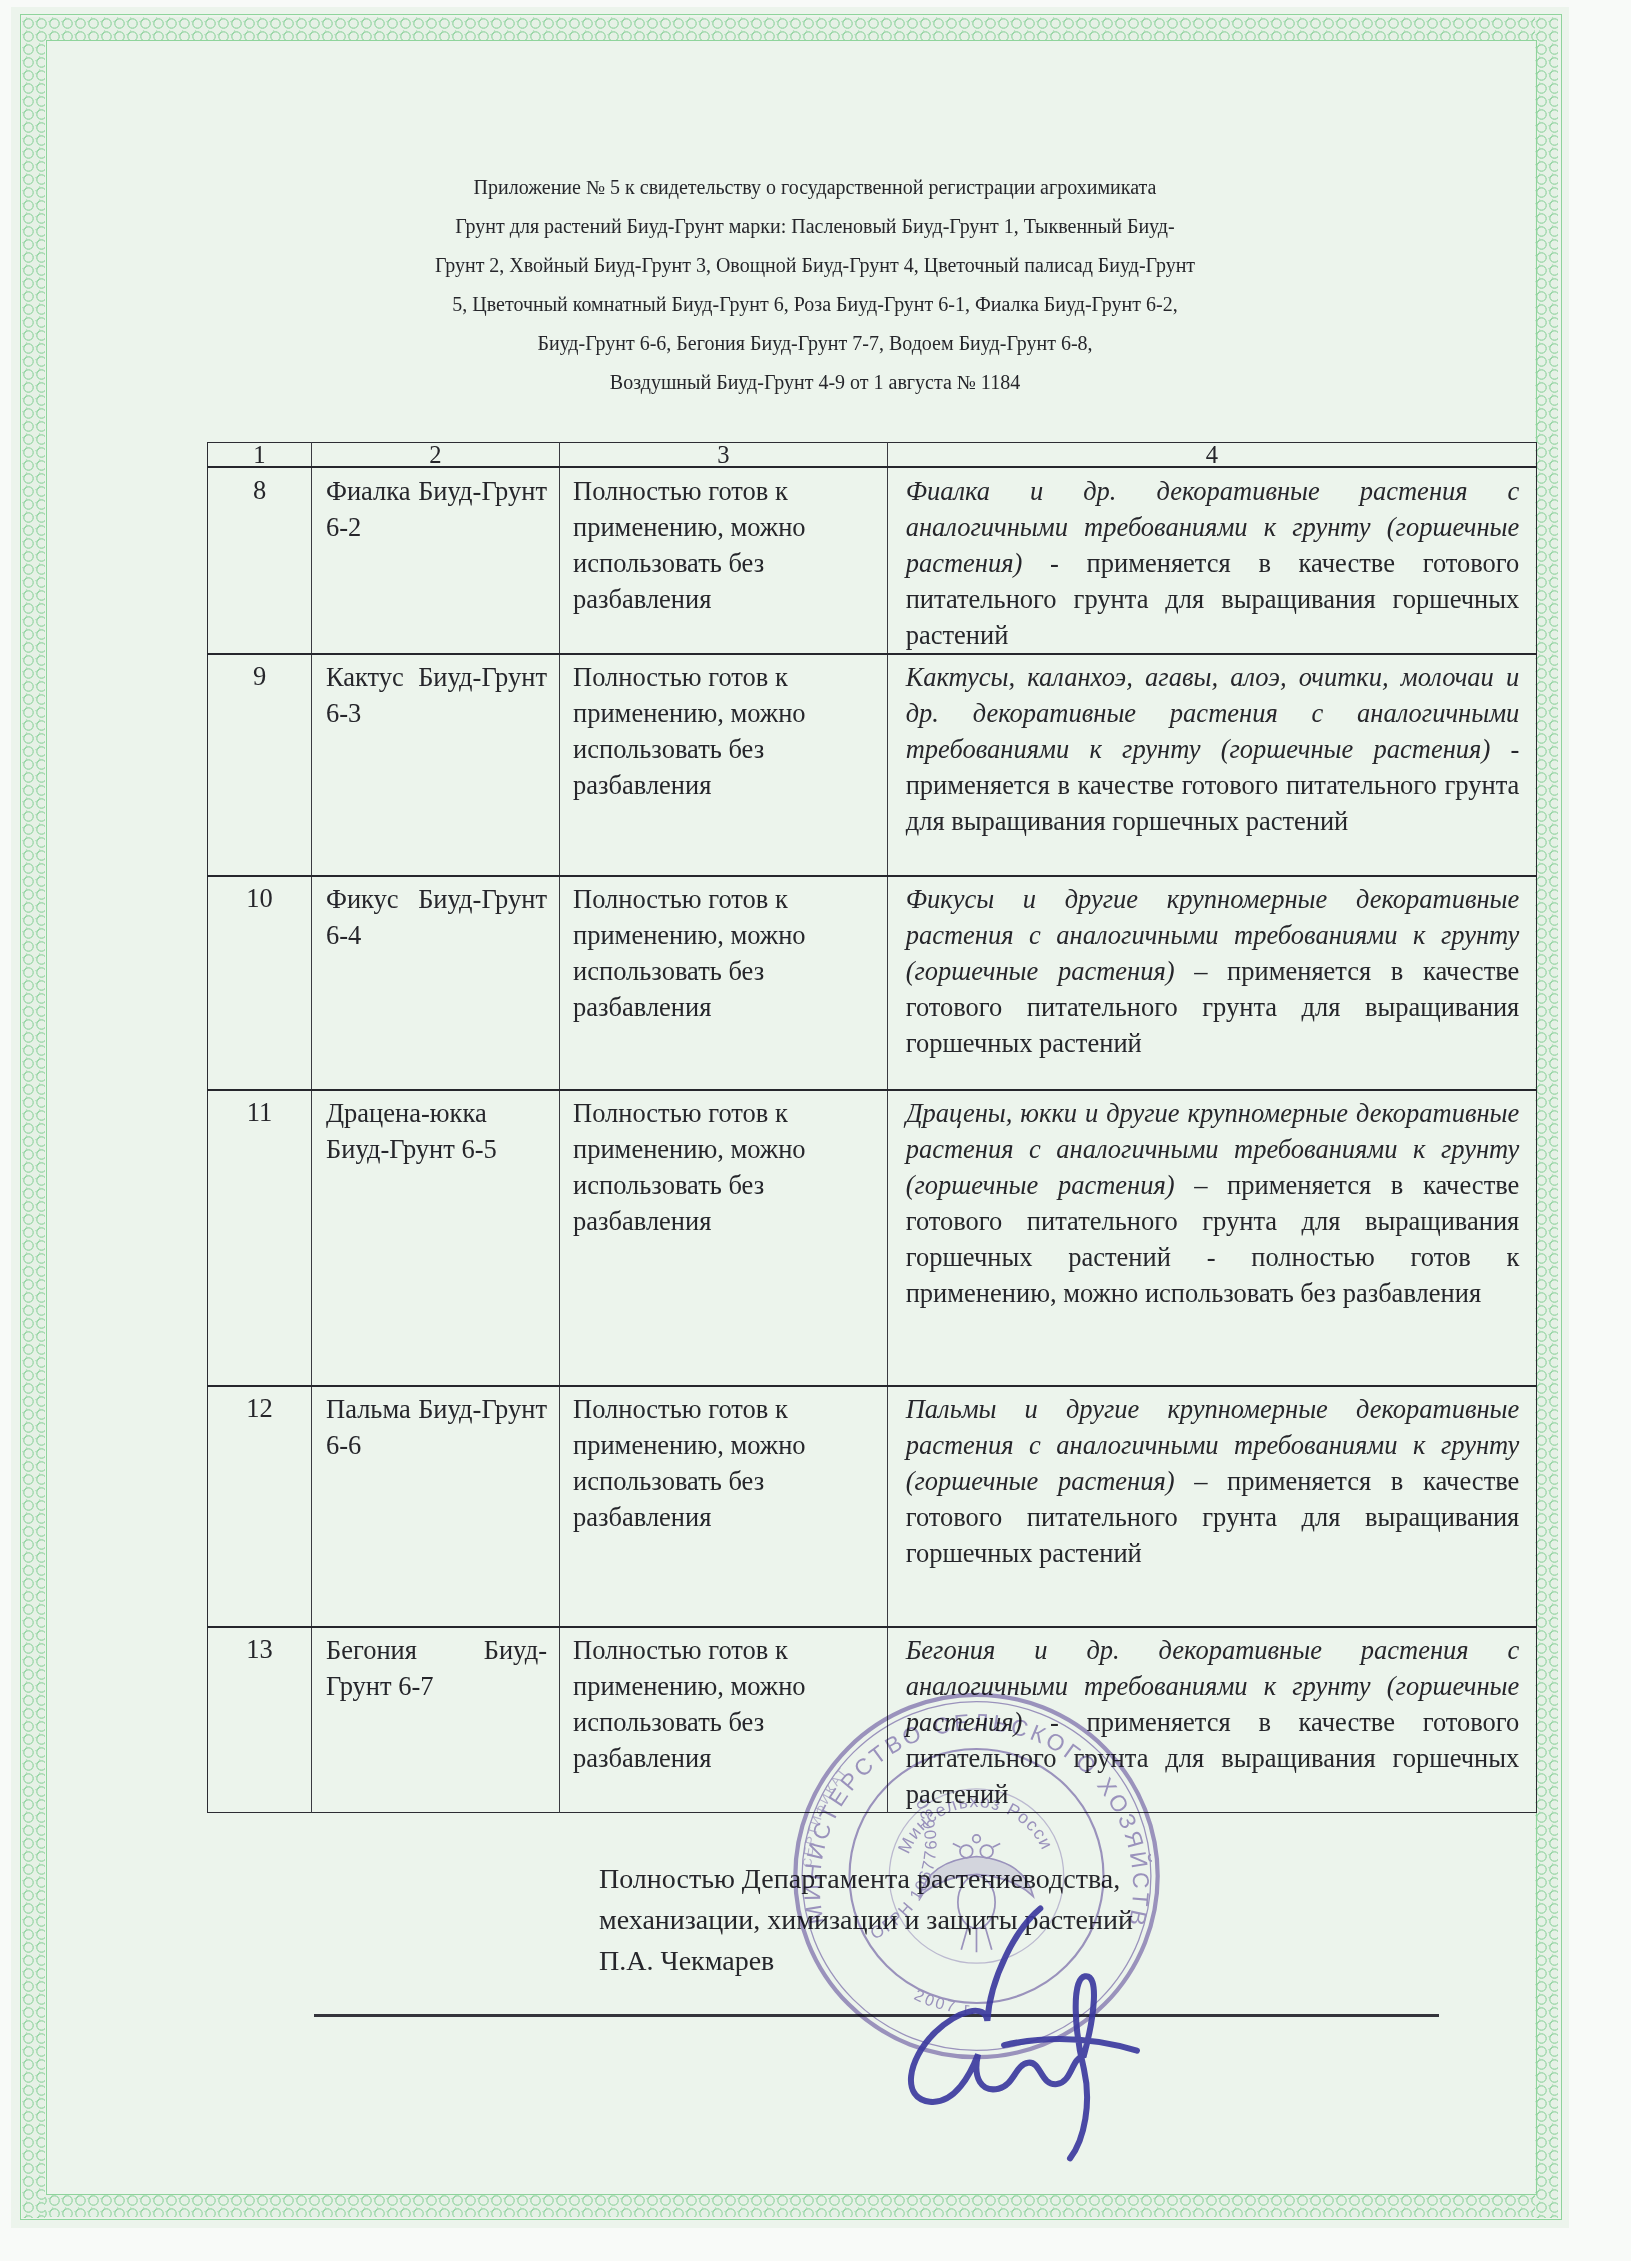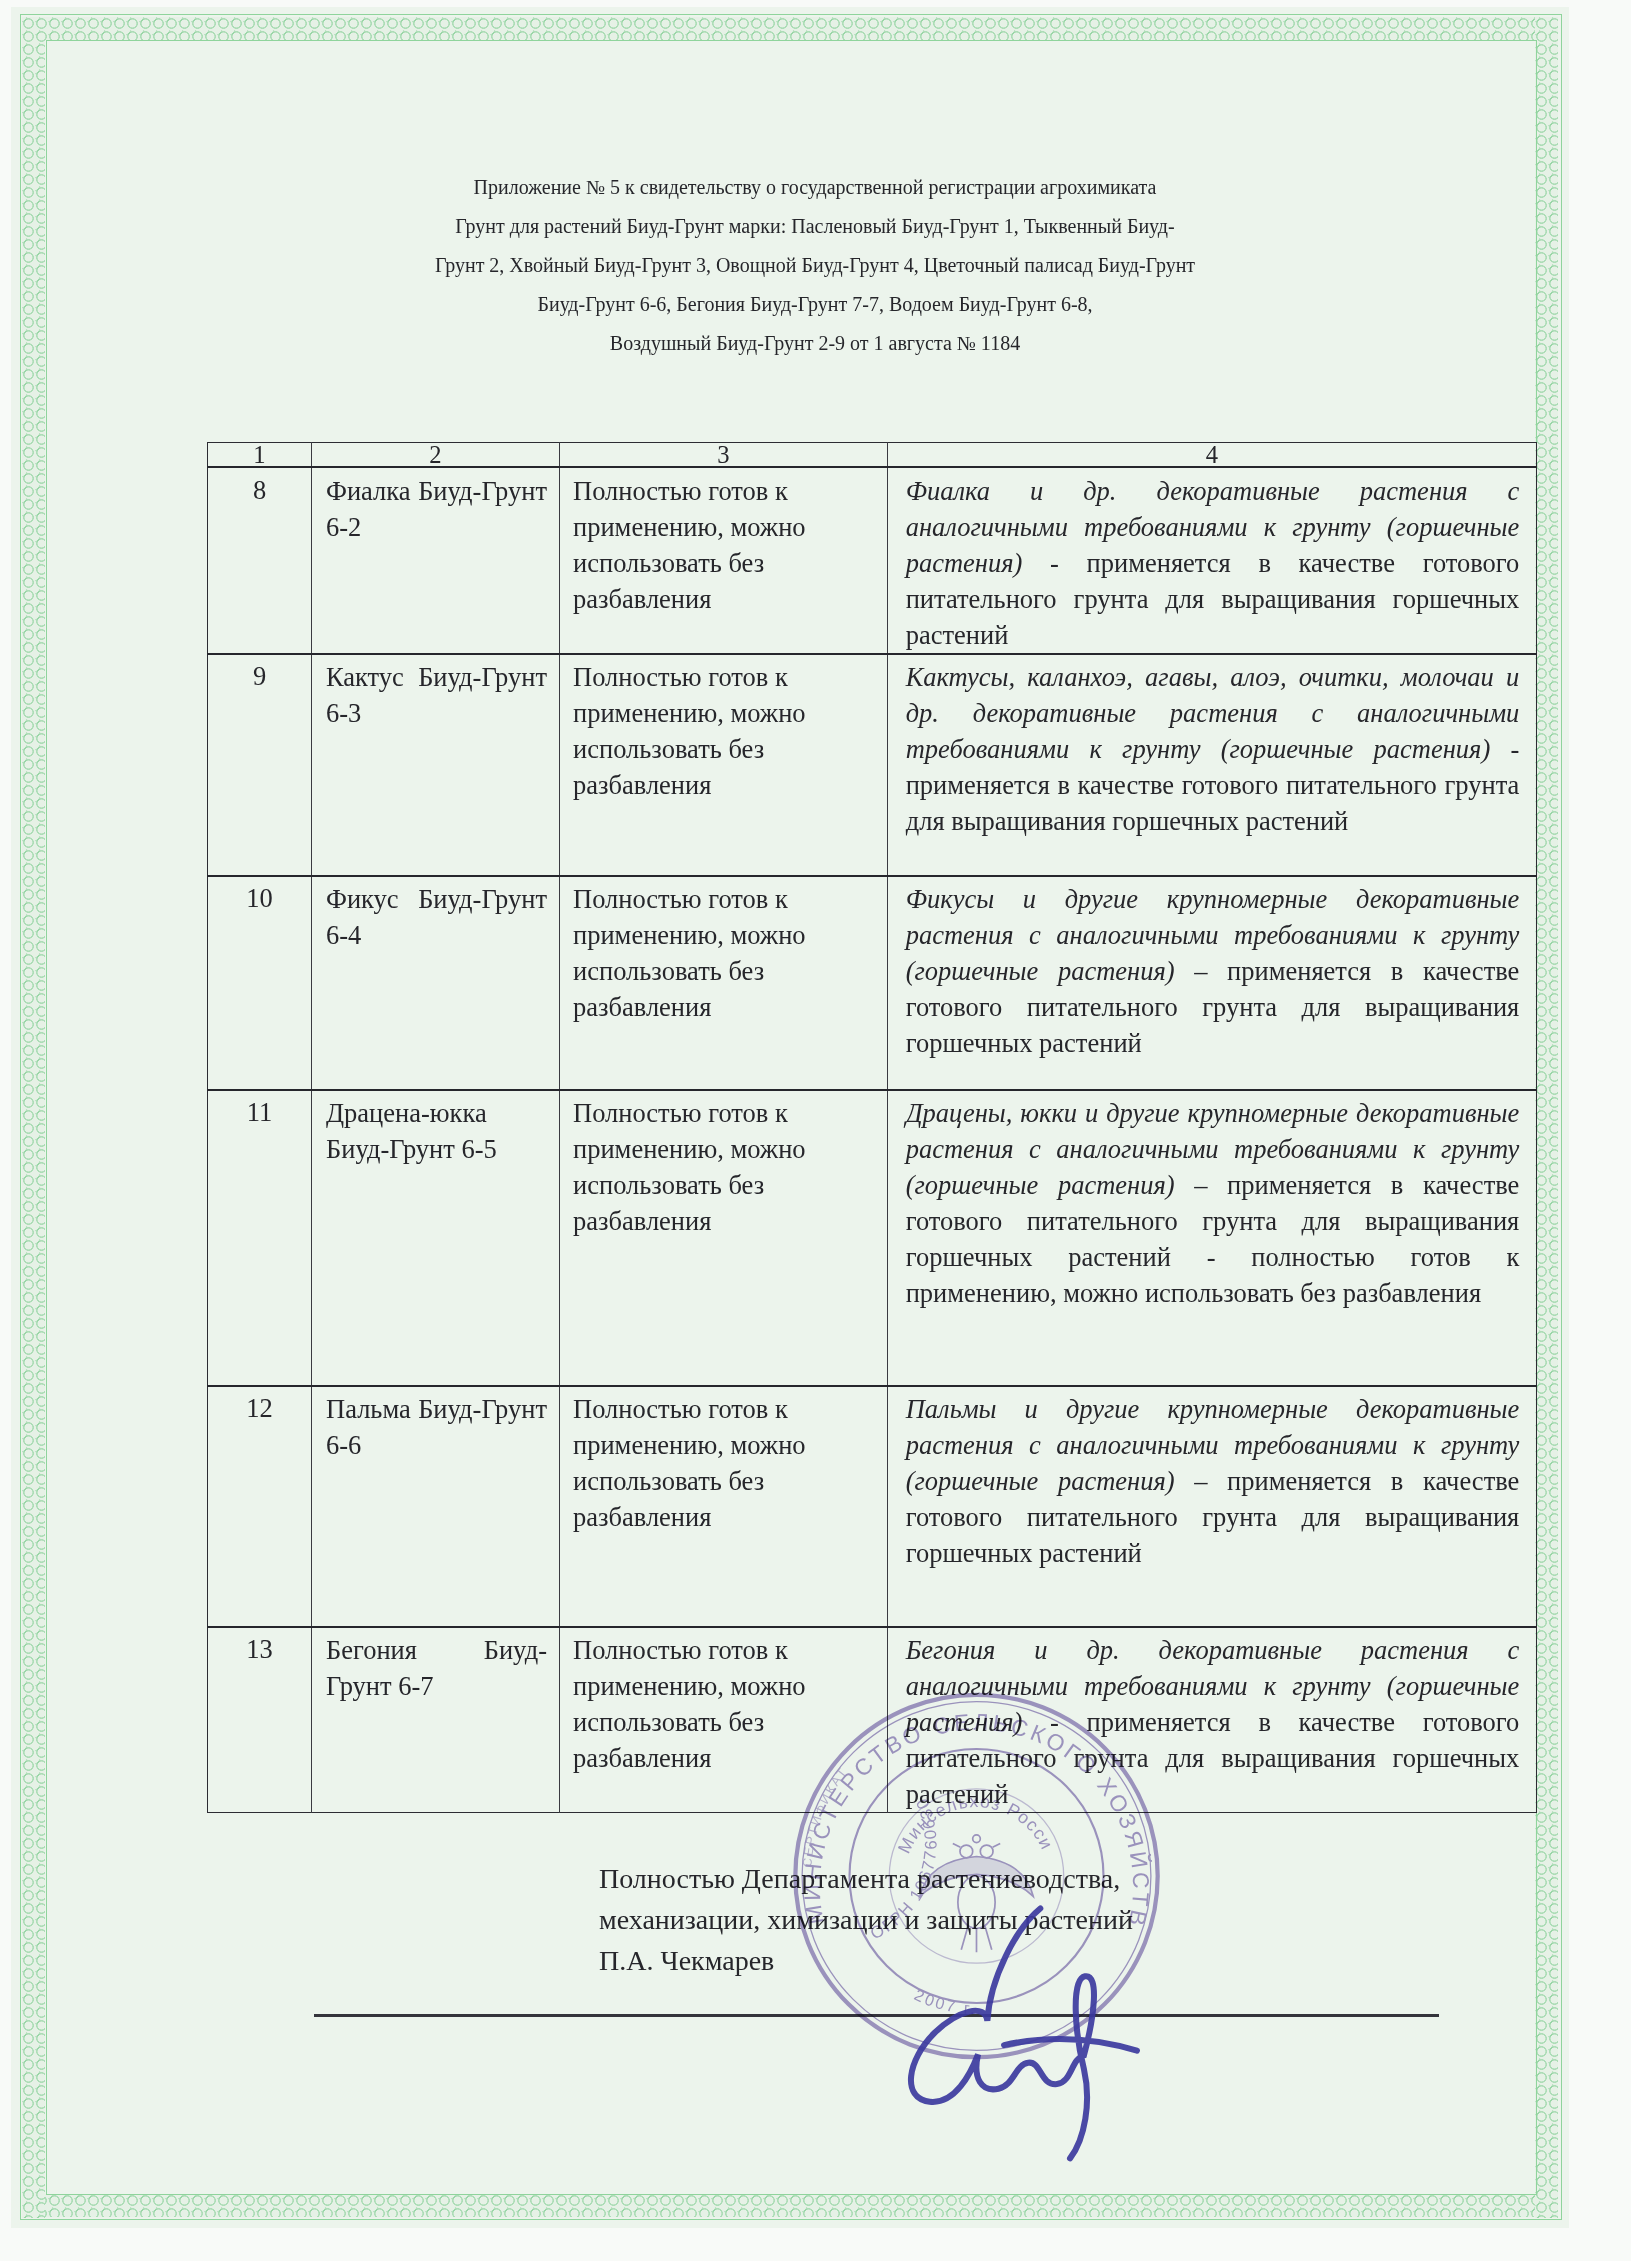--- a/index.html
+++ b/index.html
@@ -72,22 +72,23 @@
   <div class="band band-bottom"></div>
   <div class="band band-left"></div>
   <div class="band band-right"></div>
   <div class="frame-outer"></div>
   <div class="frame-inner"></div>
 
   <div class="title">
     <div>Приложение № 5 к свидетельству о государственной регистрации агрохимиката</div>
     <div>Грунт для растений Биуд-Грунт марки: Пасленовый Биуд-Грунт 1, Тыквенный Биуд-</div>
     <div>Грунт 2, Хвойный Биуд-Грунт 3, Овощной Биуд-Грунт 4, Цветочный палисад Биуд-Грунт</div>
+    <div>5, Цветочный комнатный Биуд-Грунт 6, Роза Биуд-Грунт 6-1, Фиалка Биуд-Грунт 6-2,</div>
     <div>Биуд-Грунт 6-6, Бегония Биуд-Грунт 7-7, Водоем Биуд-Грунт 6-8,</div>
-    <div>Воздушный Биуд-Грунт 2-9 от 1 августа № 1184</div>
+    <div>Воздушный Биуд-Грунт 4-9 от 1 августа № 1184</div>
   </div>
 
   <div class="tablewrap">
     <table>
       <colgroup>
           <col class="w1">
           <col class="w2">
           <col class="w3">
           <col class="w4">
         </colgroup>

